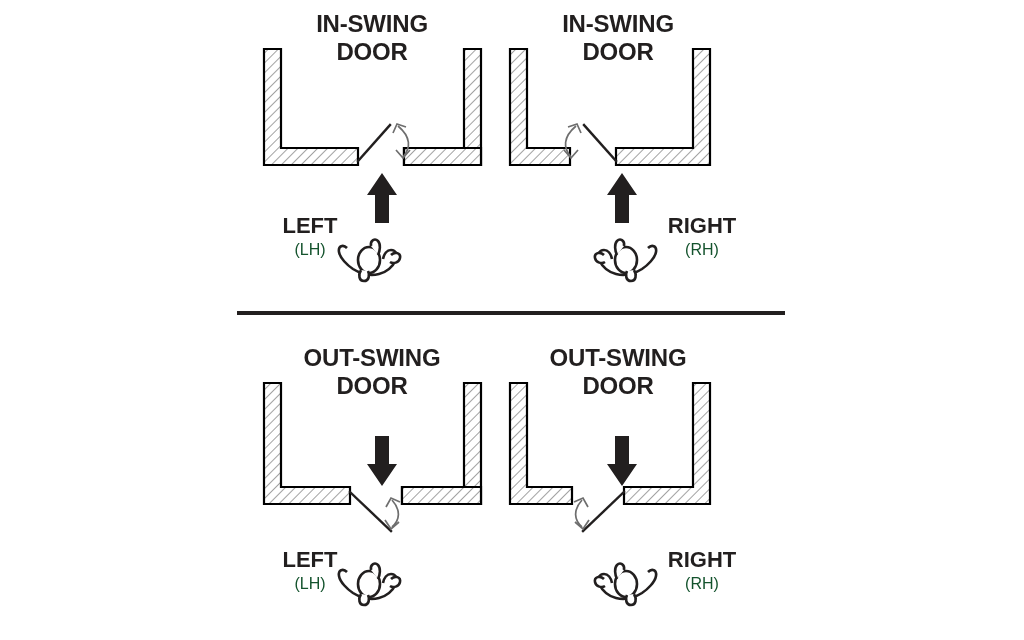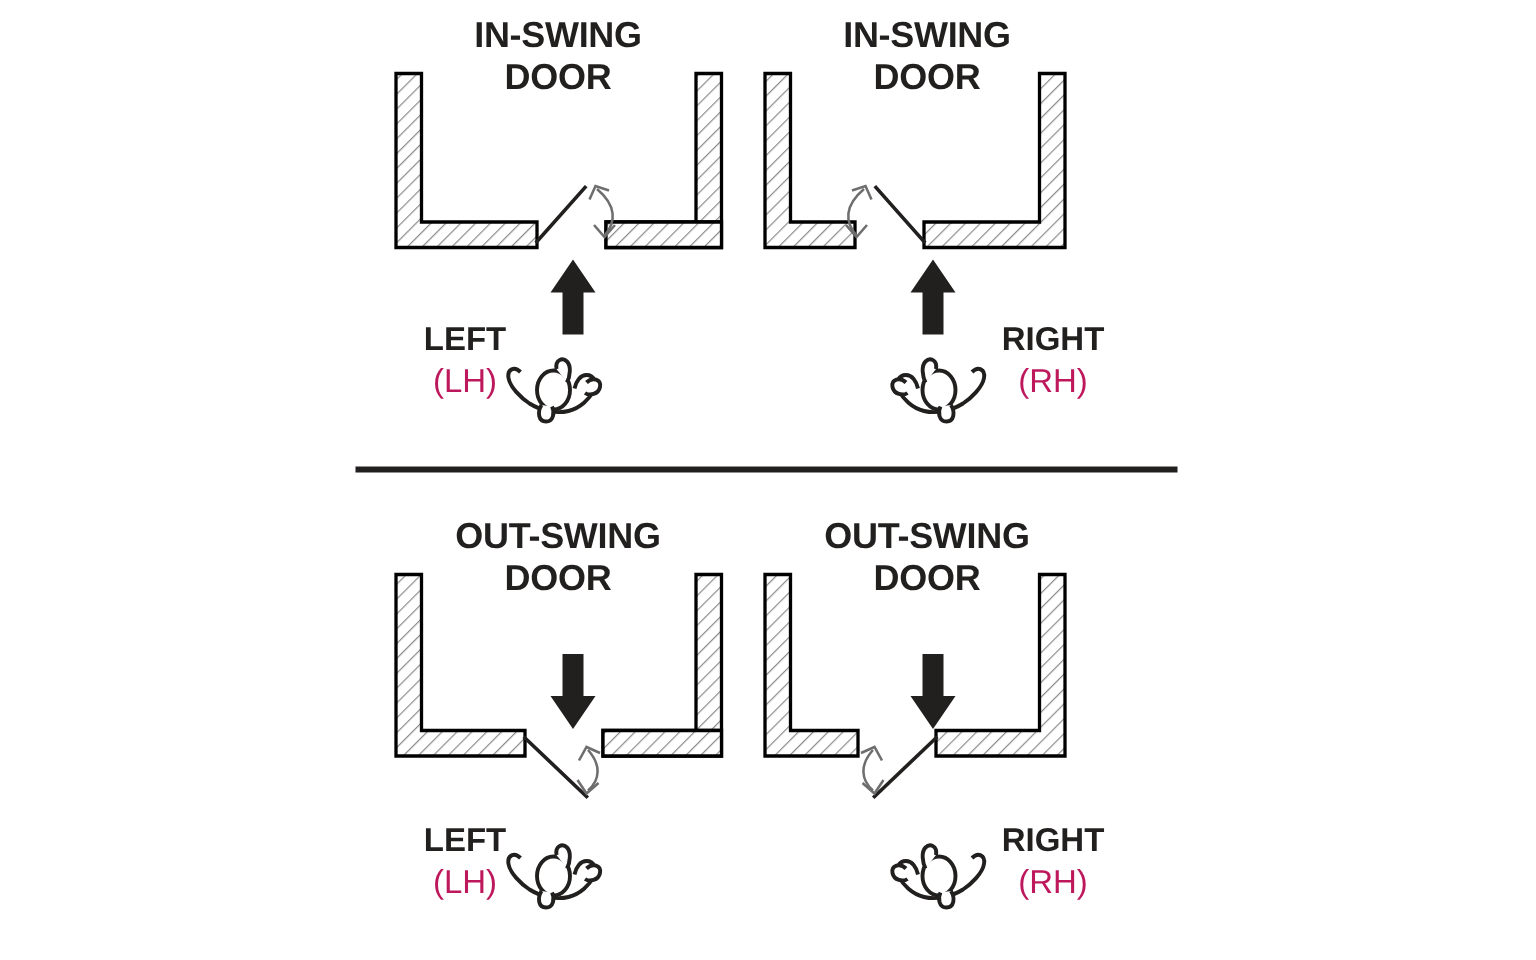--- a/index.html
+++ b/index.html
@@ -30,22 +30,22 @@
     position: absolute;
     font-weight: bold;
     font-size: 22px;
     color: #221f1f;
     text-align: center;
     width: 120px;
   }
   .hand-sublabel {
     position: absolute;
     font-weight: normal;
-    font-size: 22px;
-    color: #be185d;
+    font-size: 16px;
+    color: #14532d;
     text-align: center;
     width: 120px;
   }
   .divider {
     position: absolute;
     background: #221f1f;
   }
   svg { display: block; overflow: visible; }
   .frame-fill { fill: url(#hatch); stroke: #000000; stroke-width: 2.2; }
   .door-leaf { stroke: #221f1f; stroke-width: 2.4; fill: none; stroke-linecap: square; }

